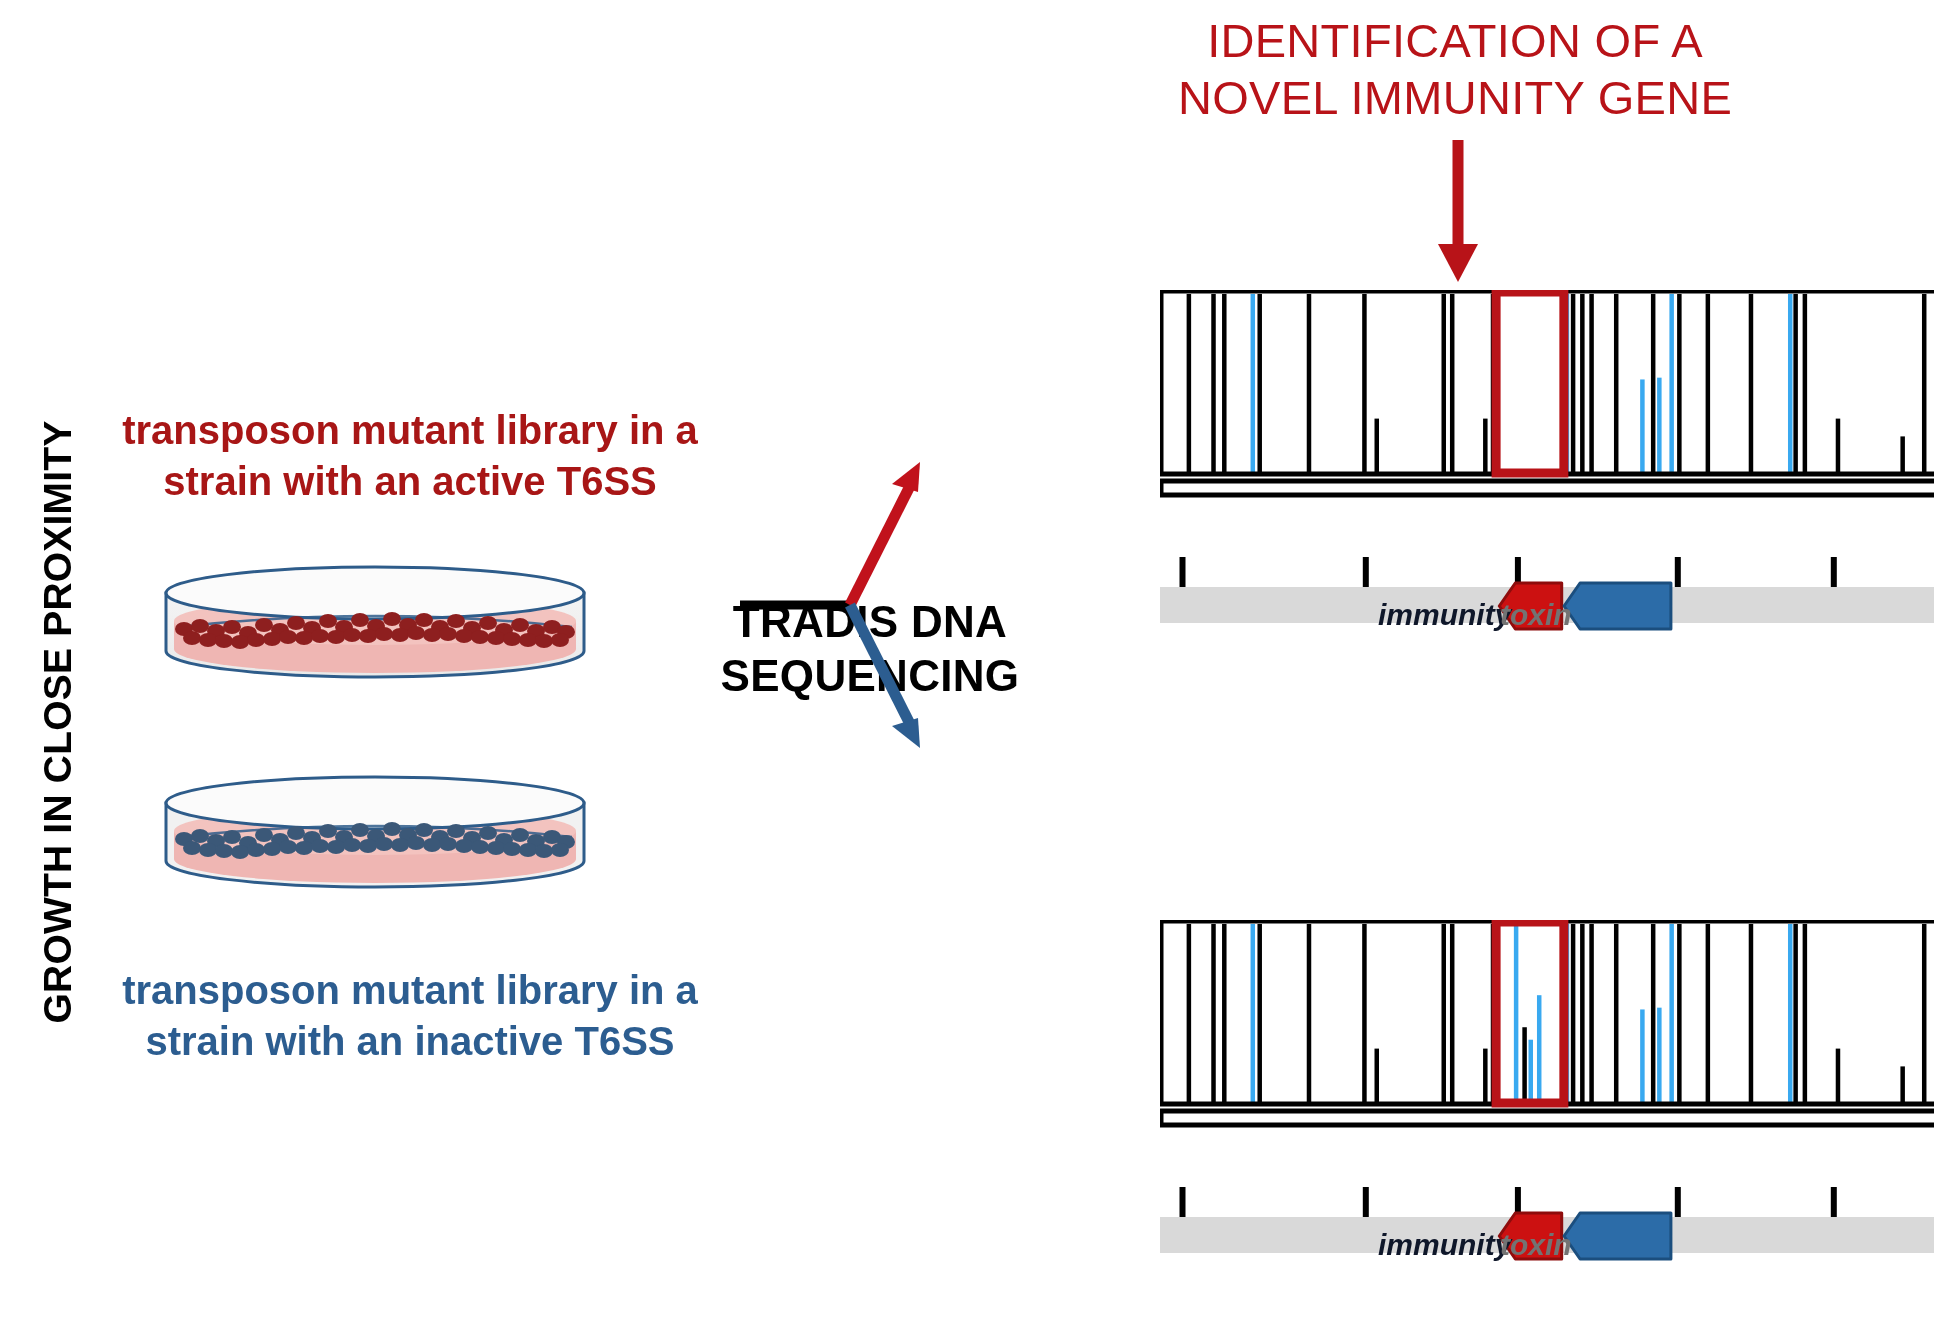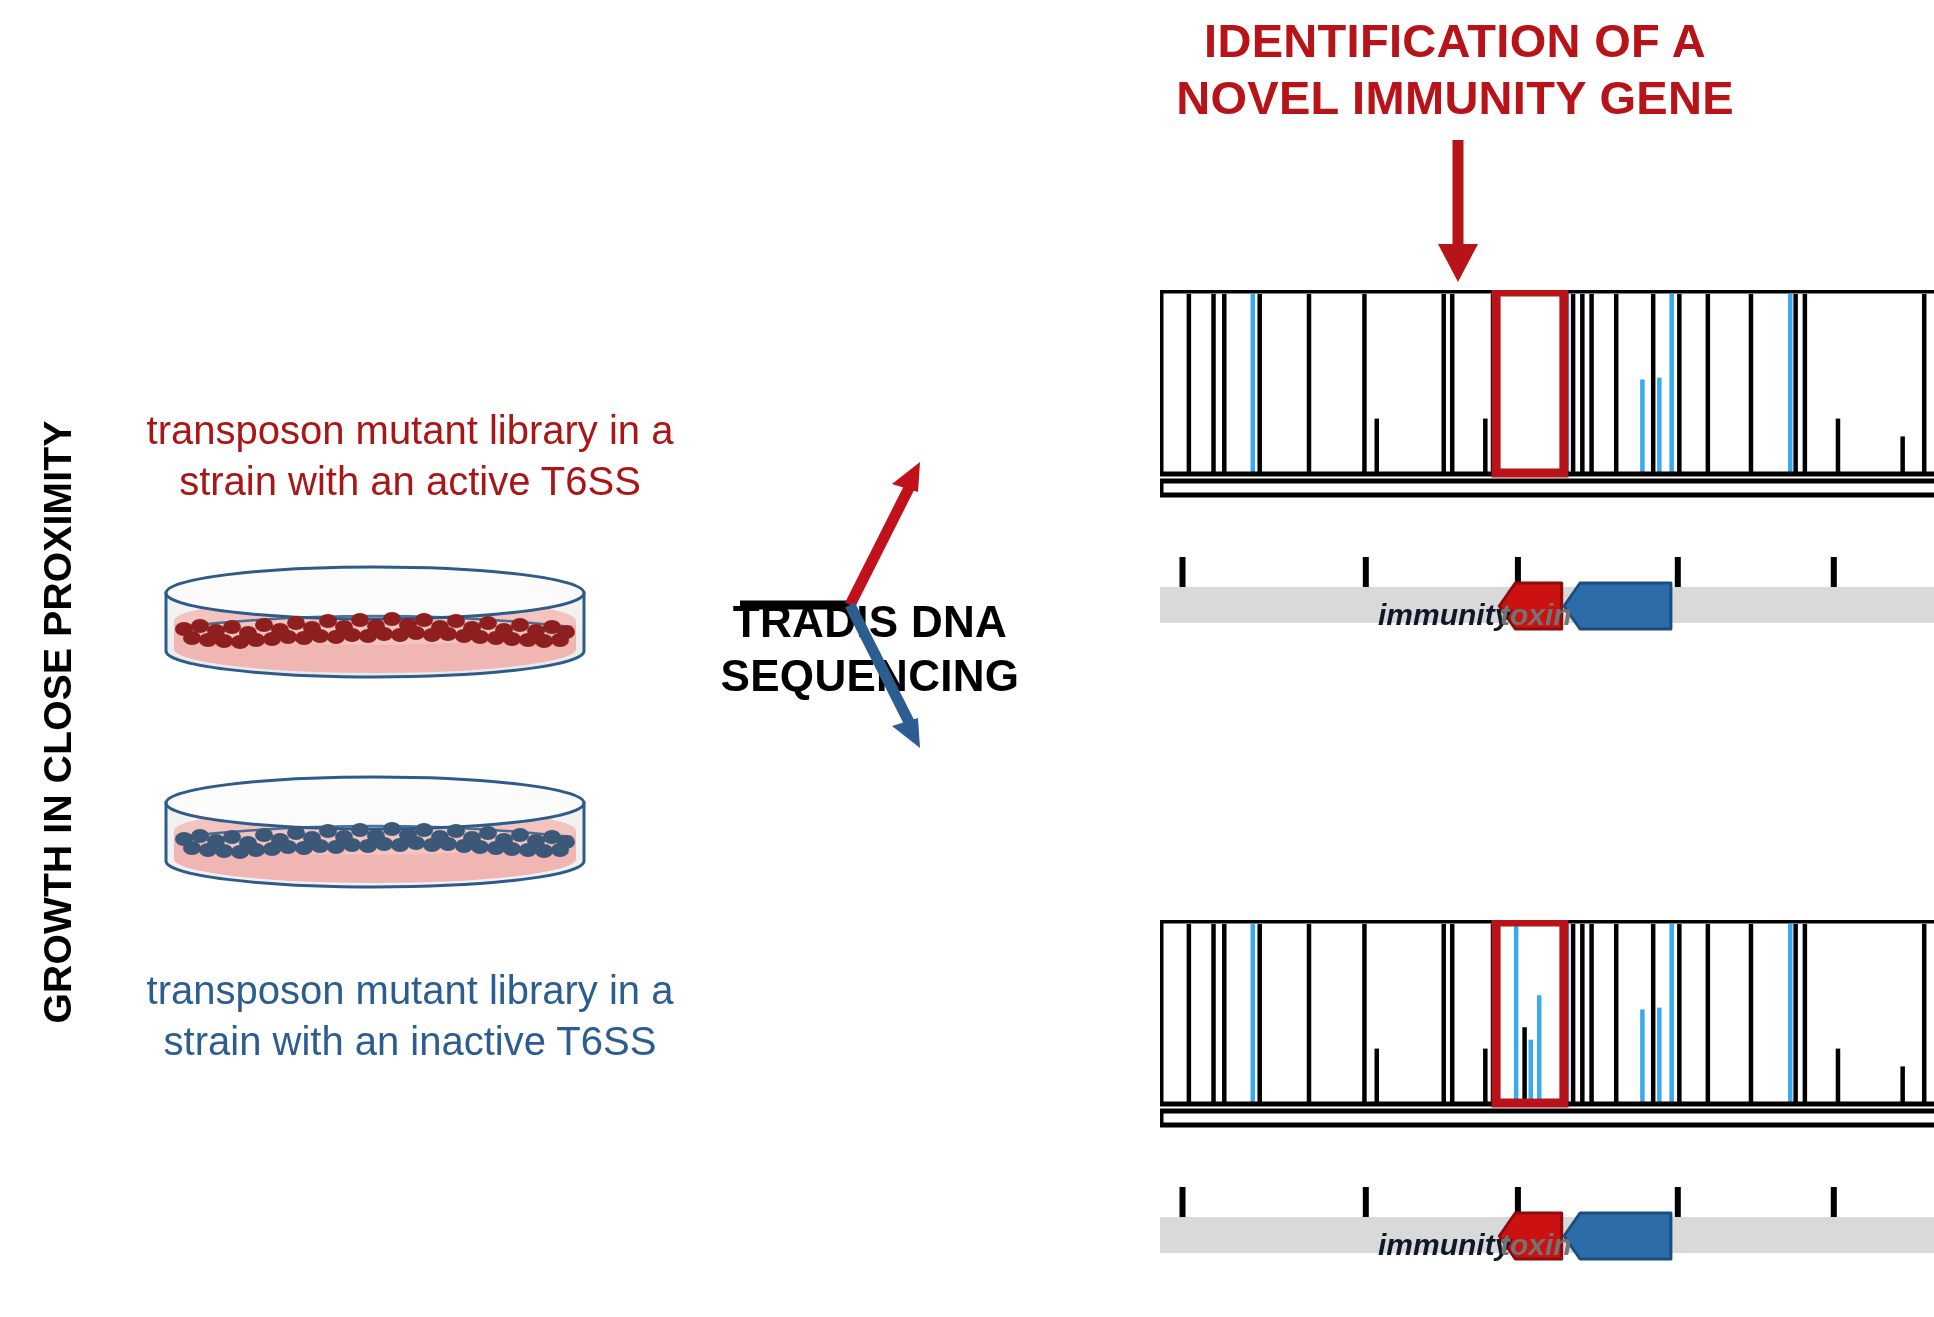--- a/index.html
+++ b/index.html
@@ -9,39 +9,39 @@
 
   
   #growth-label{
     position:absolute;left:-292px;top:700px;width:700px;
     transform:rotate(-90deg);transform-origin:center center;
     text-align:center;font-size:39px;font-weight:bold;color:#000;
     letter-spacing:.2px;white-space:nowrap;
   }
 
   
-  .cond-caption{position:absolute;font-size:40px;font-weight:normal;
+  .cond-caption{position:absolute;font-size:40px;font-weight:bold;
     line-height:1.28;text-align:center;width:640px;white-space:pre-line;}
   #caption-active{left:90px;top:405px;color:#A81616;}
   #caption-inactive{left:90px;top:965px;color:#2C5D90;}
 
   
   .dish{position:absolute;width:430px;height:120px;}
   #dish-active{left:160px;top:565px;}
   #dish-inactive{left:160px;top:775px;}
 
   
   #tradis-label{position:absolute;left:705px;top:595px;width:330px;
      font-size:44px;font-weight:bold;color:#000;line-height:1.22;
      text-align:center;white-space:pre-line;letter-spacing:.3px;}
   #branch-svg{position:absolute;left:740px;top:440px;}
 
   
   #headline{position:absolute;left:1105px;top:12px;width:700px;
-     text-align:center;font-size:47px;font-weight:bold;color:#B81318;
+     text-align:center;font-size:47px;font-weight:normal;color:#B81318;
      line-height:1.22;white-space:pre-line;letter-spacing:.3px;}
   #headline-arrow{position:absolute;left:1430px;top:140px;}
 
   
   .panel{position:absolute;}
   #panel-top{left:1160px;top:290px;}
   #panel-bottom{left:1160px;top:920px;}
 
   
   .track{position:absolute;}

